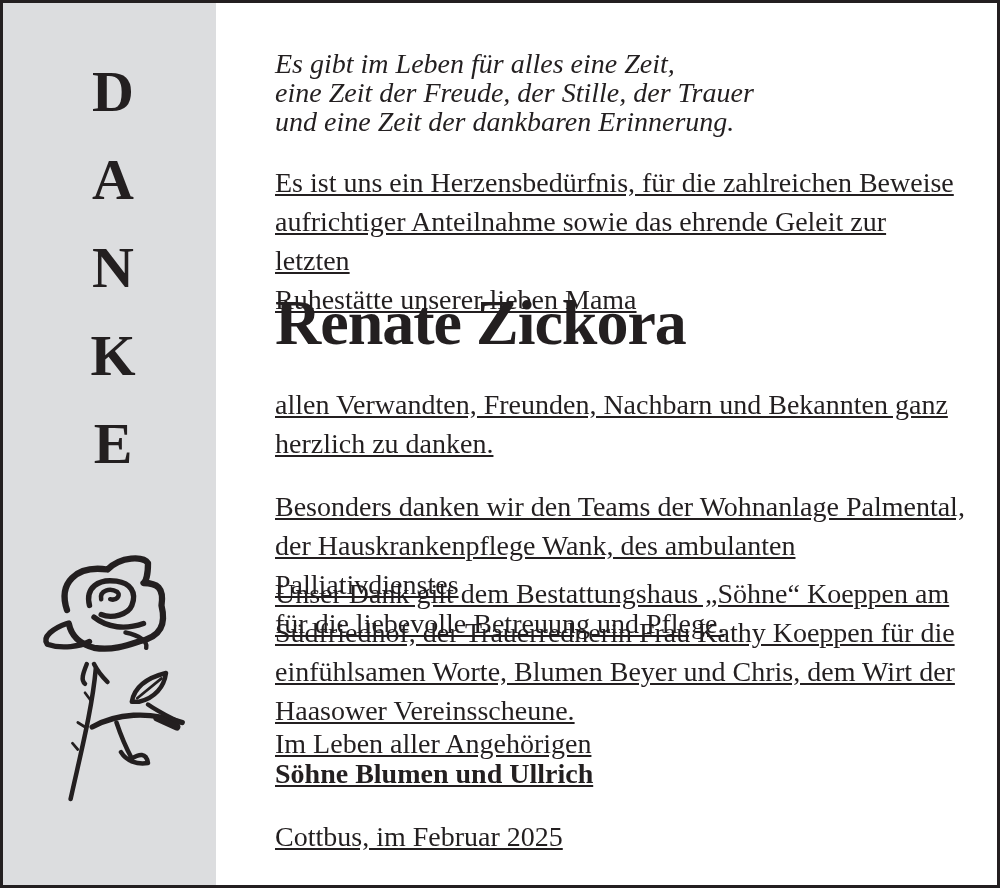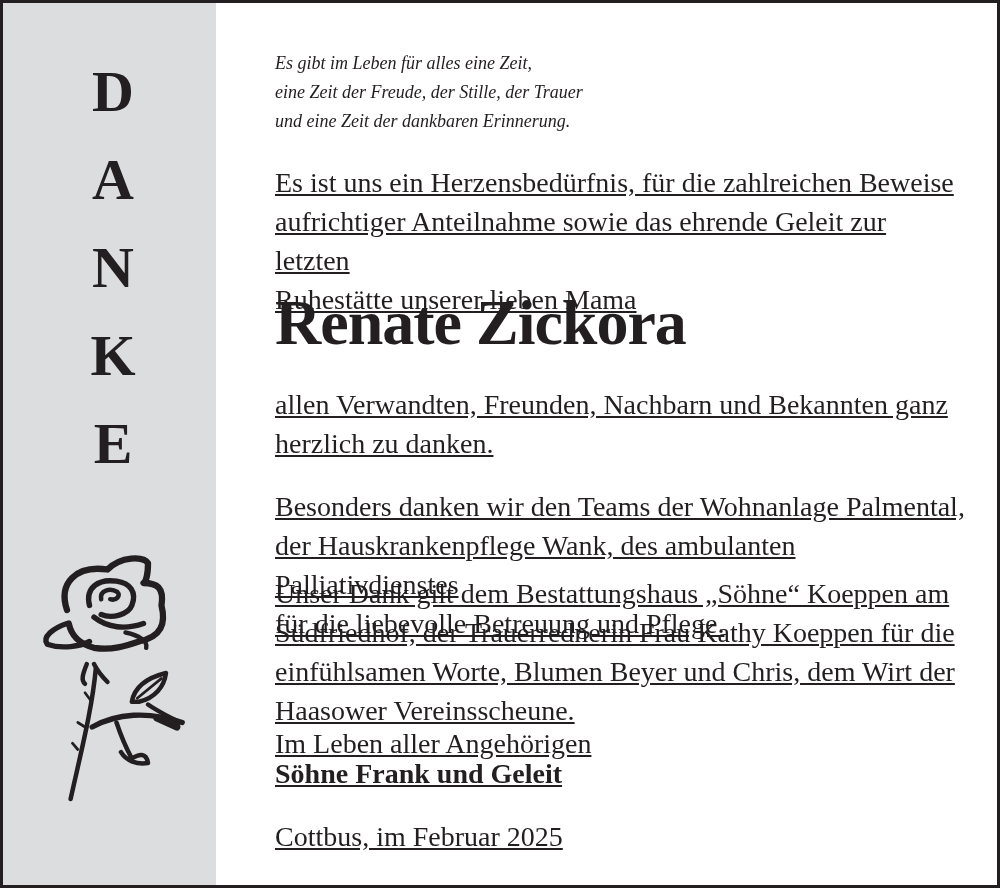--- a/index.html
+++ b/index.html
@@ -28,21 +28,21 @@
   }
   .rose { position: absolute; left: 28px; top: 530px; width: 180px; height: 280px; }
 
   .content {
     position: absolute; left: 272px; top: 0; width: 690px;
     font-family: "Liberation Serif", "DejaVu Serif", serif;
     color: #231f20;
   }
   .poem {
     position: absolute; left: 0; top: 46px;
-    font-style: italic; font-size: 18px; line-height: 29px;
+    font-style: italic; font-size: 28px; line-height: 29px;
     white-space: pre-line;
   }
   .para {
     position: absolute; left: 0;
     font-size: 28px; line-height: 39px;
     white-space: pre-line;
     text-decoration: underline;
   }
   .name {
     position: absolute; left: 0; top: 282px;
@@ -101,16 +101,16 @@
     <div class="para" style="top:382px">allen Verwandten, Freunden, Nachbarn und Bekannten ganz
 herzlich zu danken.</div>
     <div class="para" style="top:484px">Besonders danken wir den Teams der Wohnanlage Palmental,
 der Hauskrankenpflege Wank, des ambulanten Palliativdienstes
 für die liebevolle Betreuung und Pflege.</div>
     <div class="para" style="top:571px">Unser Dank gilt dem Bestattungshaus „Söhne“ Koeppen am
 Südfriedhof, der Trauerrednerin Frau Kathy Koeppen für die
 einfühlsamen Worte, Blumen Beyer und Chris, dem Wirt der
 Haasower Vereinsscheune.</div>
     <div class="para" style="top:721px">Im Leben aller Angehörigen</div>
-    <div class="para bold" style="top:751px">Söhne Frank und Geleit</div>
+    <div class="para bold" style="top:751px">Söhne Blumen und Ullrich</div>
     <div class="para" style="top:814px">Cottbus, im Februar 2025</div>
   </div>
 </div>
 
 </body></html>

